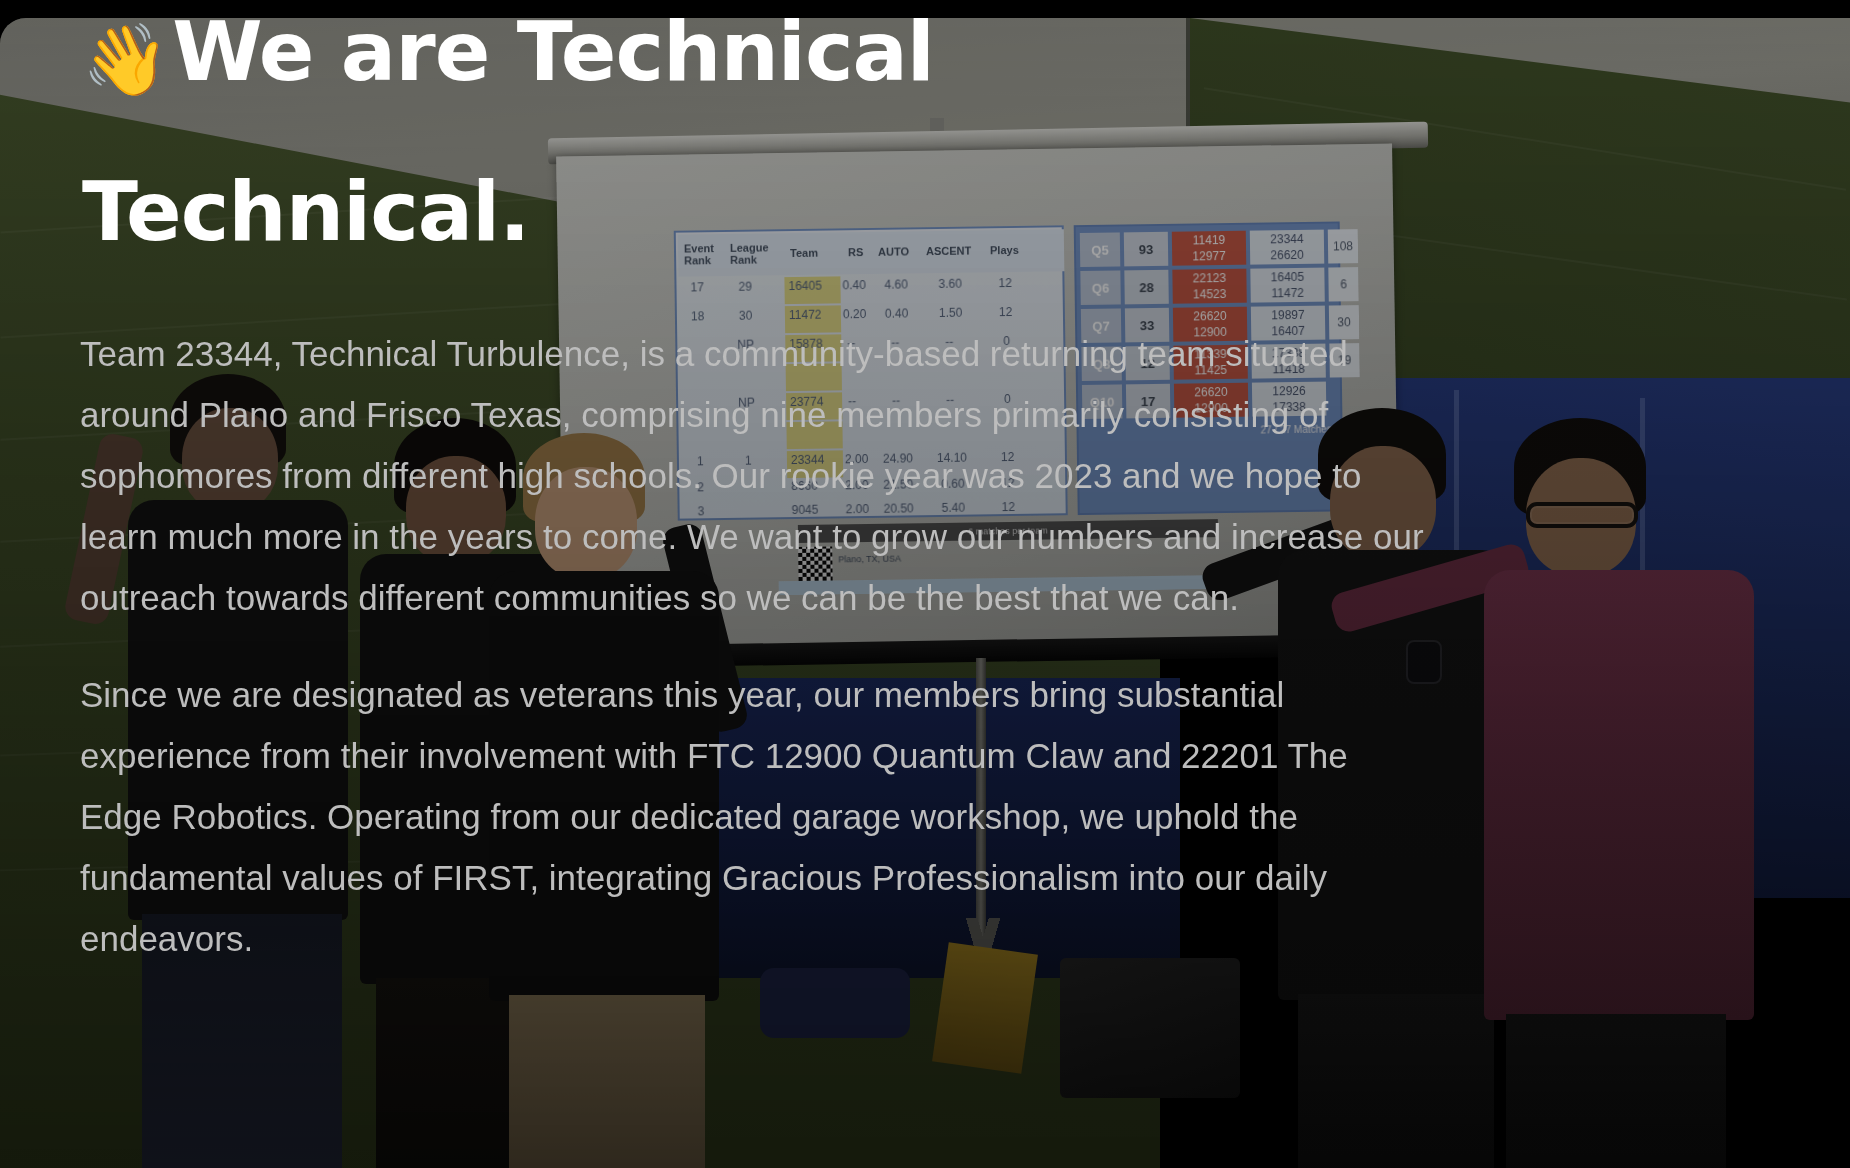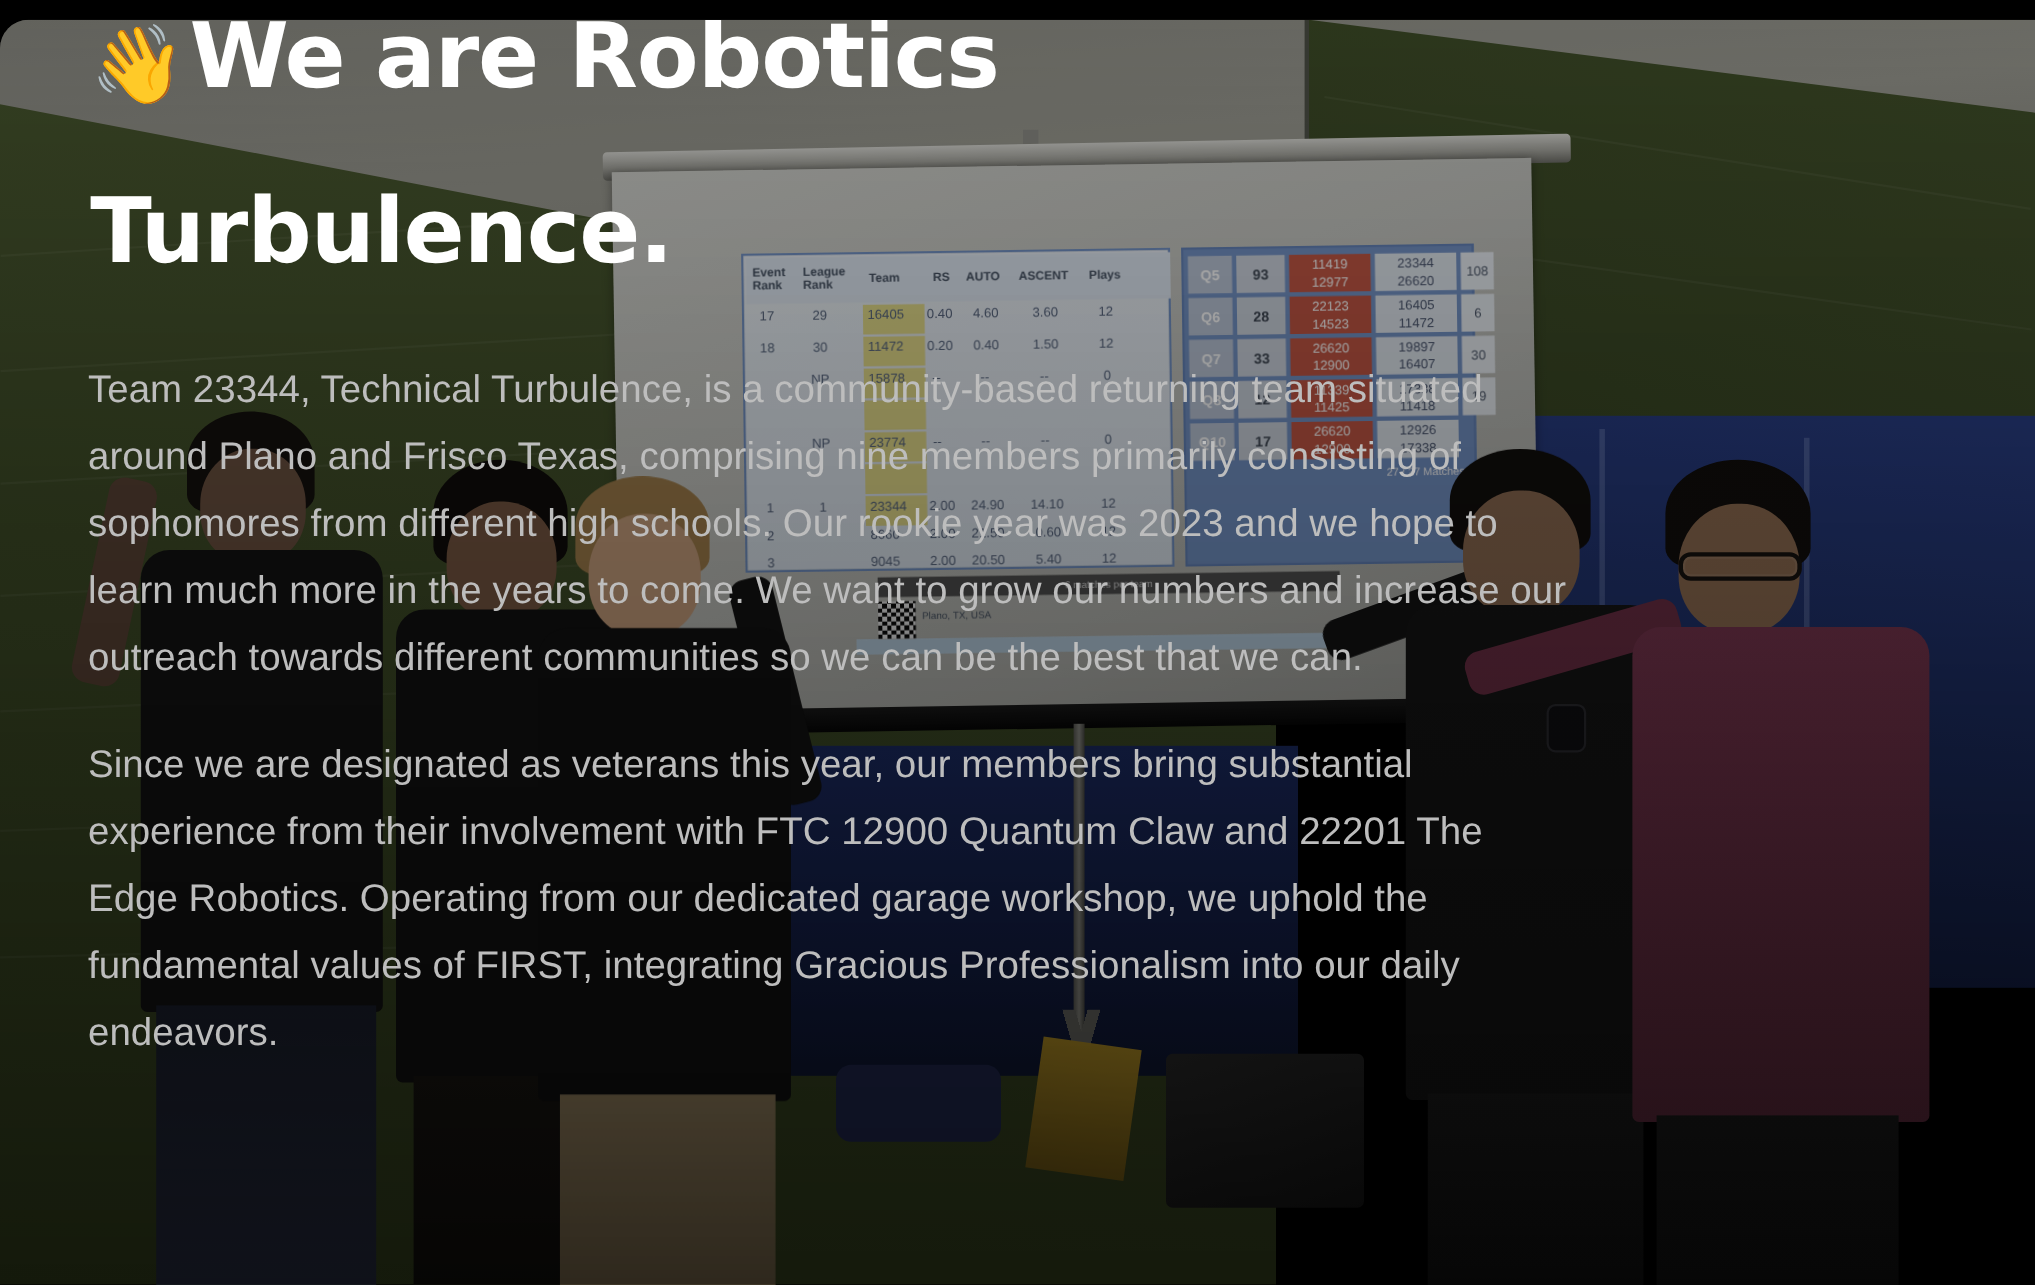--- a/index.html
+++ b/index.html
@@ -402,21 +402,21 @@
                   background:linear-gradient(180deg,#b79326,#7a6018); transform:rotate(8deg);"></div>
       <div style="position:absolute; left:760px; top:950px; width:150px; height:70px;
                   background:#222a52; border-radius:14px;"></div>
 
       <div class="ph-overlay"></div>
     </div>
 
     <div id="content">
 
       <h1 id="page-title">
-        <span class="wave">👋</span><span>We are Robotics Turbulence.</span>
+        <span class="wave">👋</span><span>We are Technical Technical.</span>
       </h1>
 
       <p class="body-copy" id="intro-paragraph">Team 23344, Technical Turbulence, is a community-based returning team situated around Plano and Frisco Texas, comprising nine members primarily consisting of sophomores from different high schools. Our rookie year was 2023 and we hope to learn much more in the years to come. We want to grow our numbers and increase our outreach towards different communities so we can be the best that we can.</p>
 
       <p class="body-copy" id="veterans-paragraph">Since we are designated as veterans this year, our members bring substantial experience from their involvement with FTC 12900 Quantum Claw and 22201 The Edge Robotics. Operating from our dedicated garage workshop, we uphold the fundamental values of FIRST, integrating Gracious Professionalism into our daily endeavors.</p>
     </div>
 
   </section>
 </div>
 

